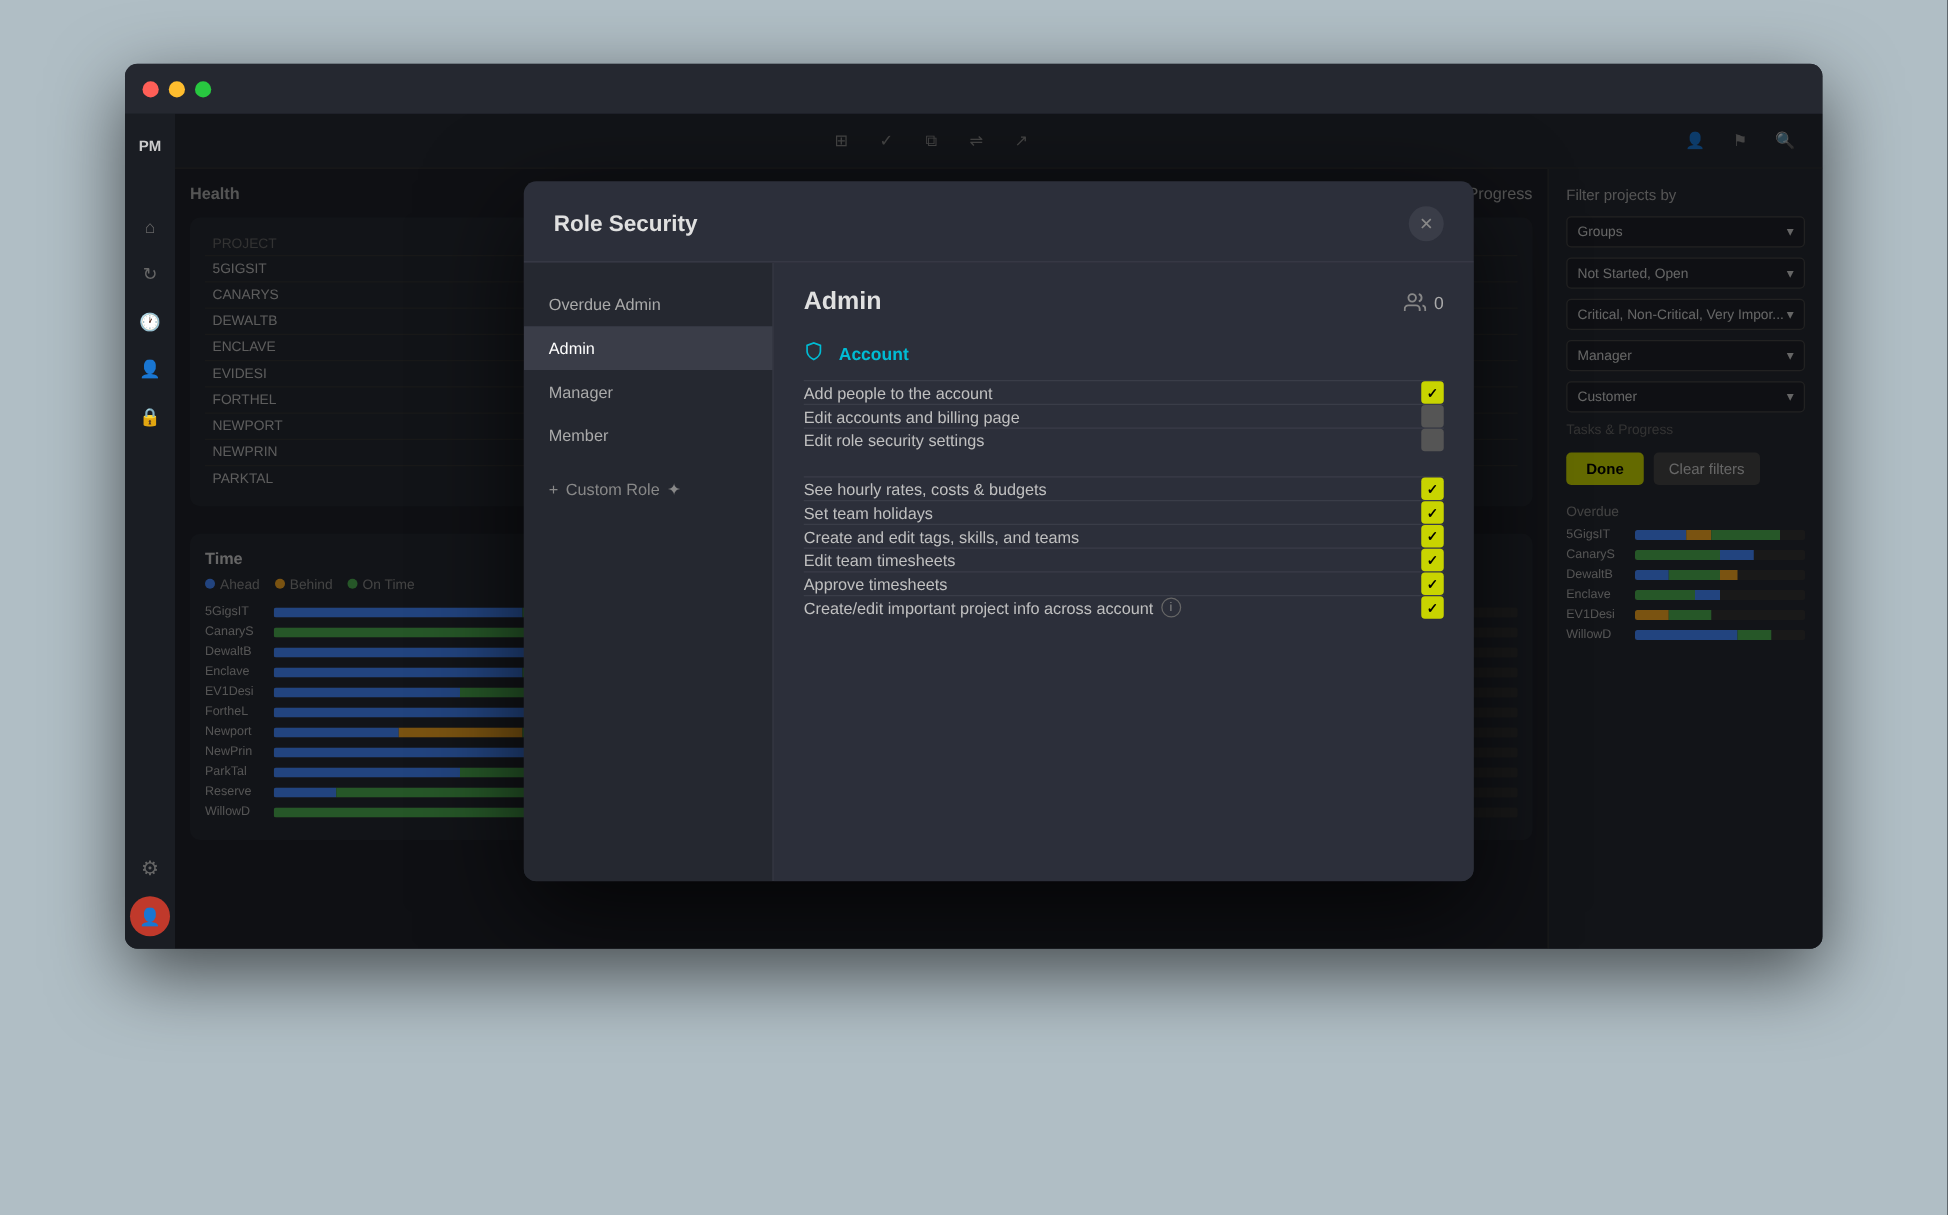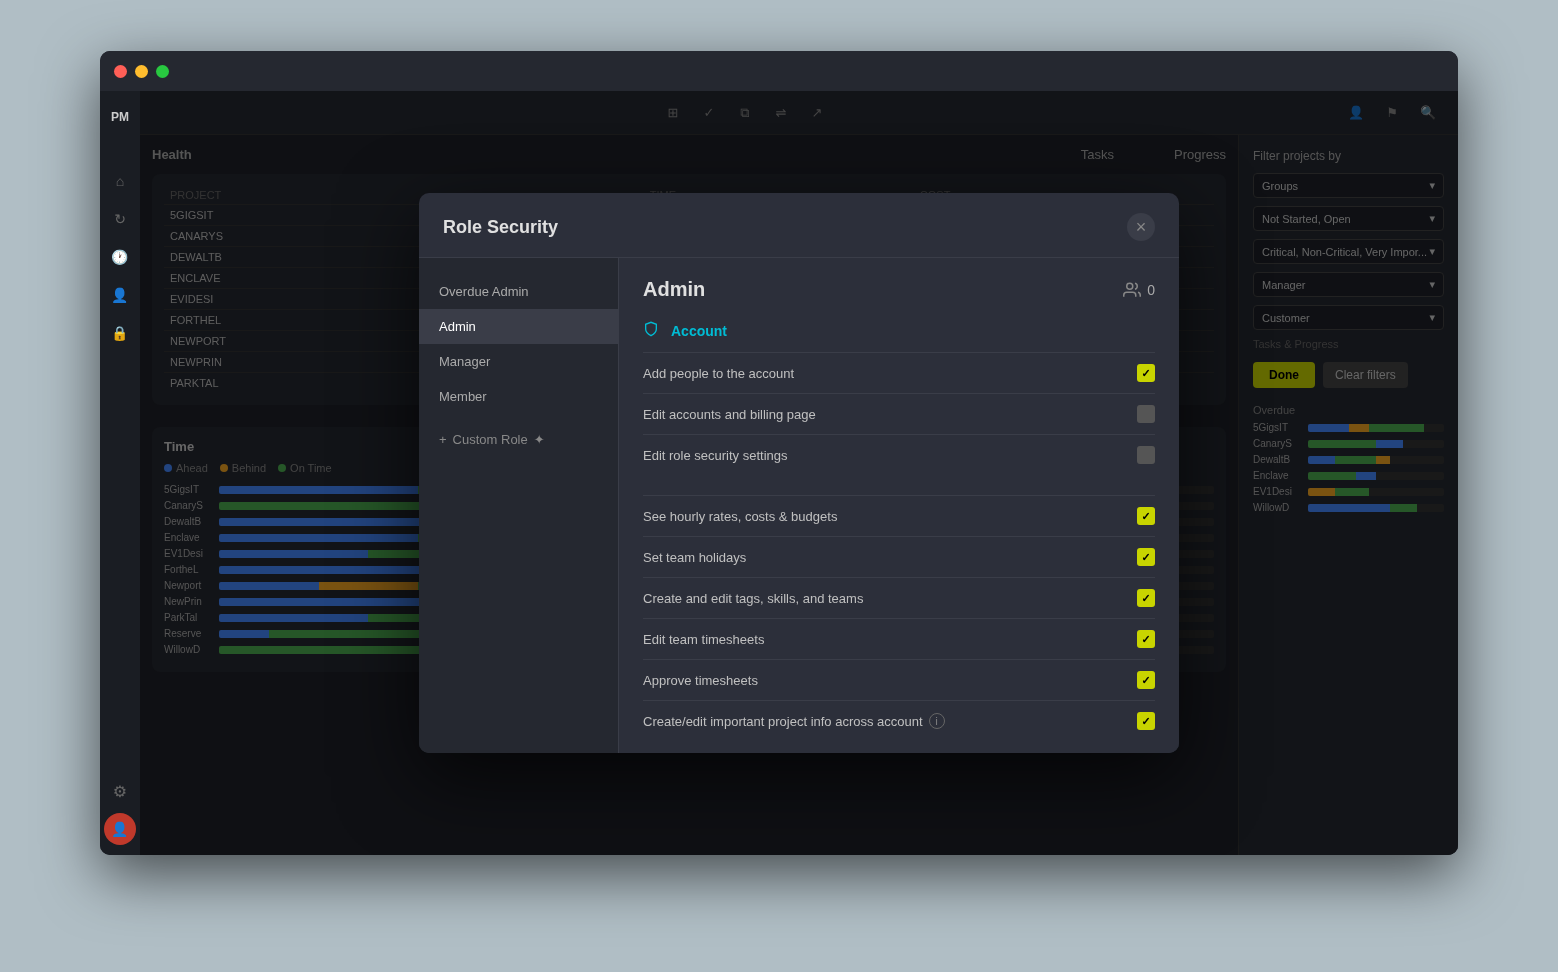--- a/index.html
+++ b/index.html
@@ -8,21 +8,21 @@
       background: #b0bec5;
       width: 1558px;
       height: 972px;
       overflow: hidden;
       position: relative;
     }
 
     
     .mac-window {
       width: 1358px;
-      height: 804px;
+      height: 708px;
       margin: 51px auto;
       background: #1e2128;
       border-radius: 10px;
       overflow: hidden;
       box-shadow: 0 20px 60px rgba(0,0,0,0.6);
       position: relative;
     }
 
     .titlebar {
       height: 40px;
@@ -328,21 +328,21 @@
       margin-bottom: 12px;
       display: flex;
       align-items: center;
       gap: 12px;
     }
 
     .perm-row {
       display: flex;
       align-items: center;
       justify-content: space-between;
-      padding: 11px 0;
+      padding: 0 0;
       border-top: 1px solid #3a3d48;
       font-size: 13px;
       color: #c0c0c0;
       gap: 40px;
     }
 
     .perm-label {
       display: flex;
       align-items: center;
       gap: 6px;

